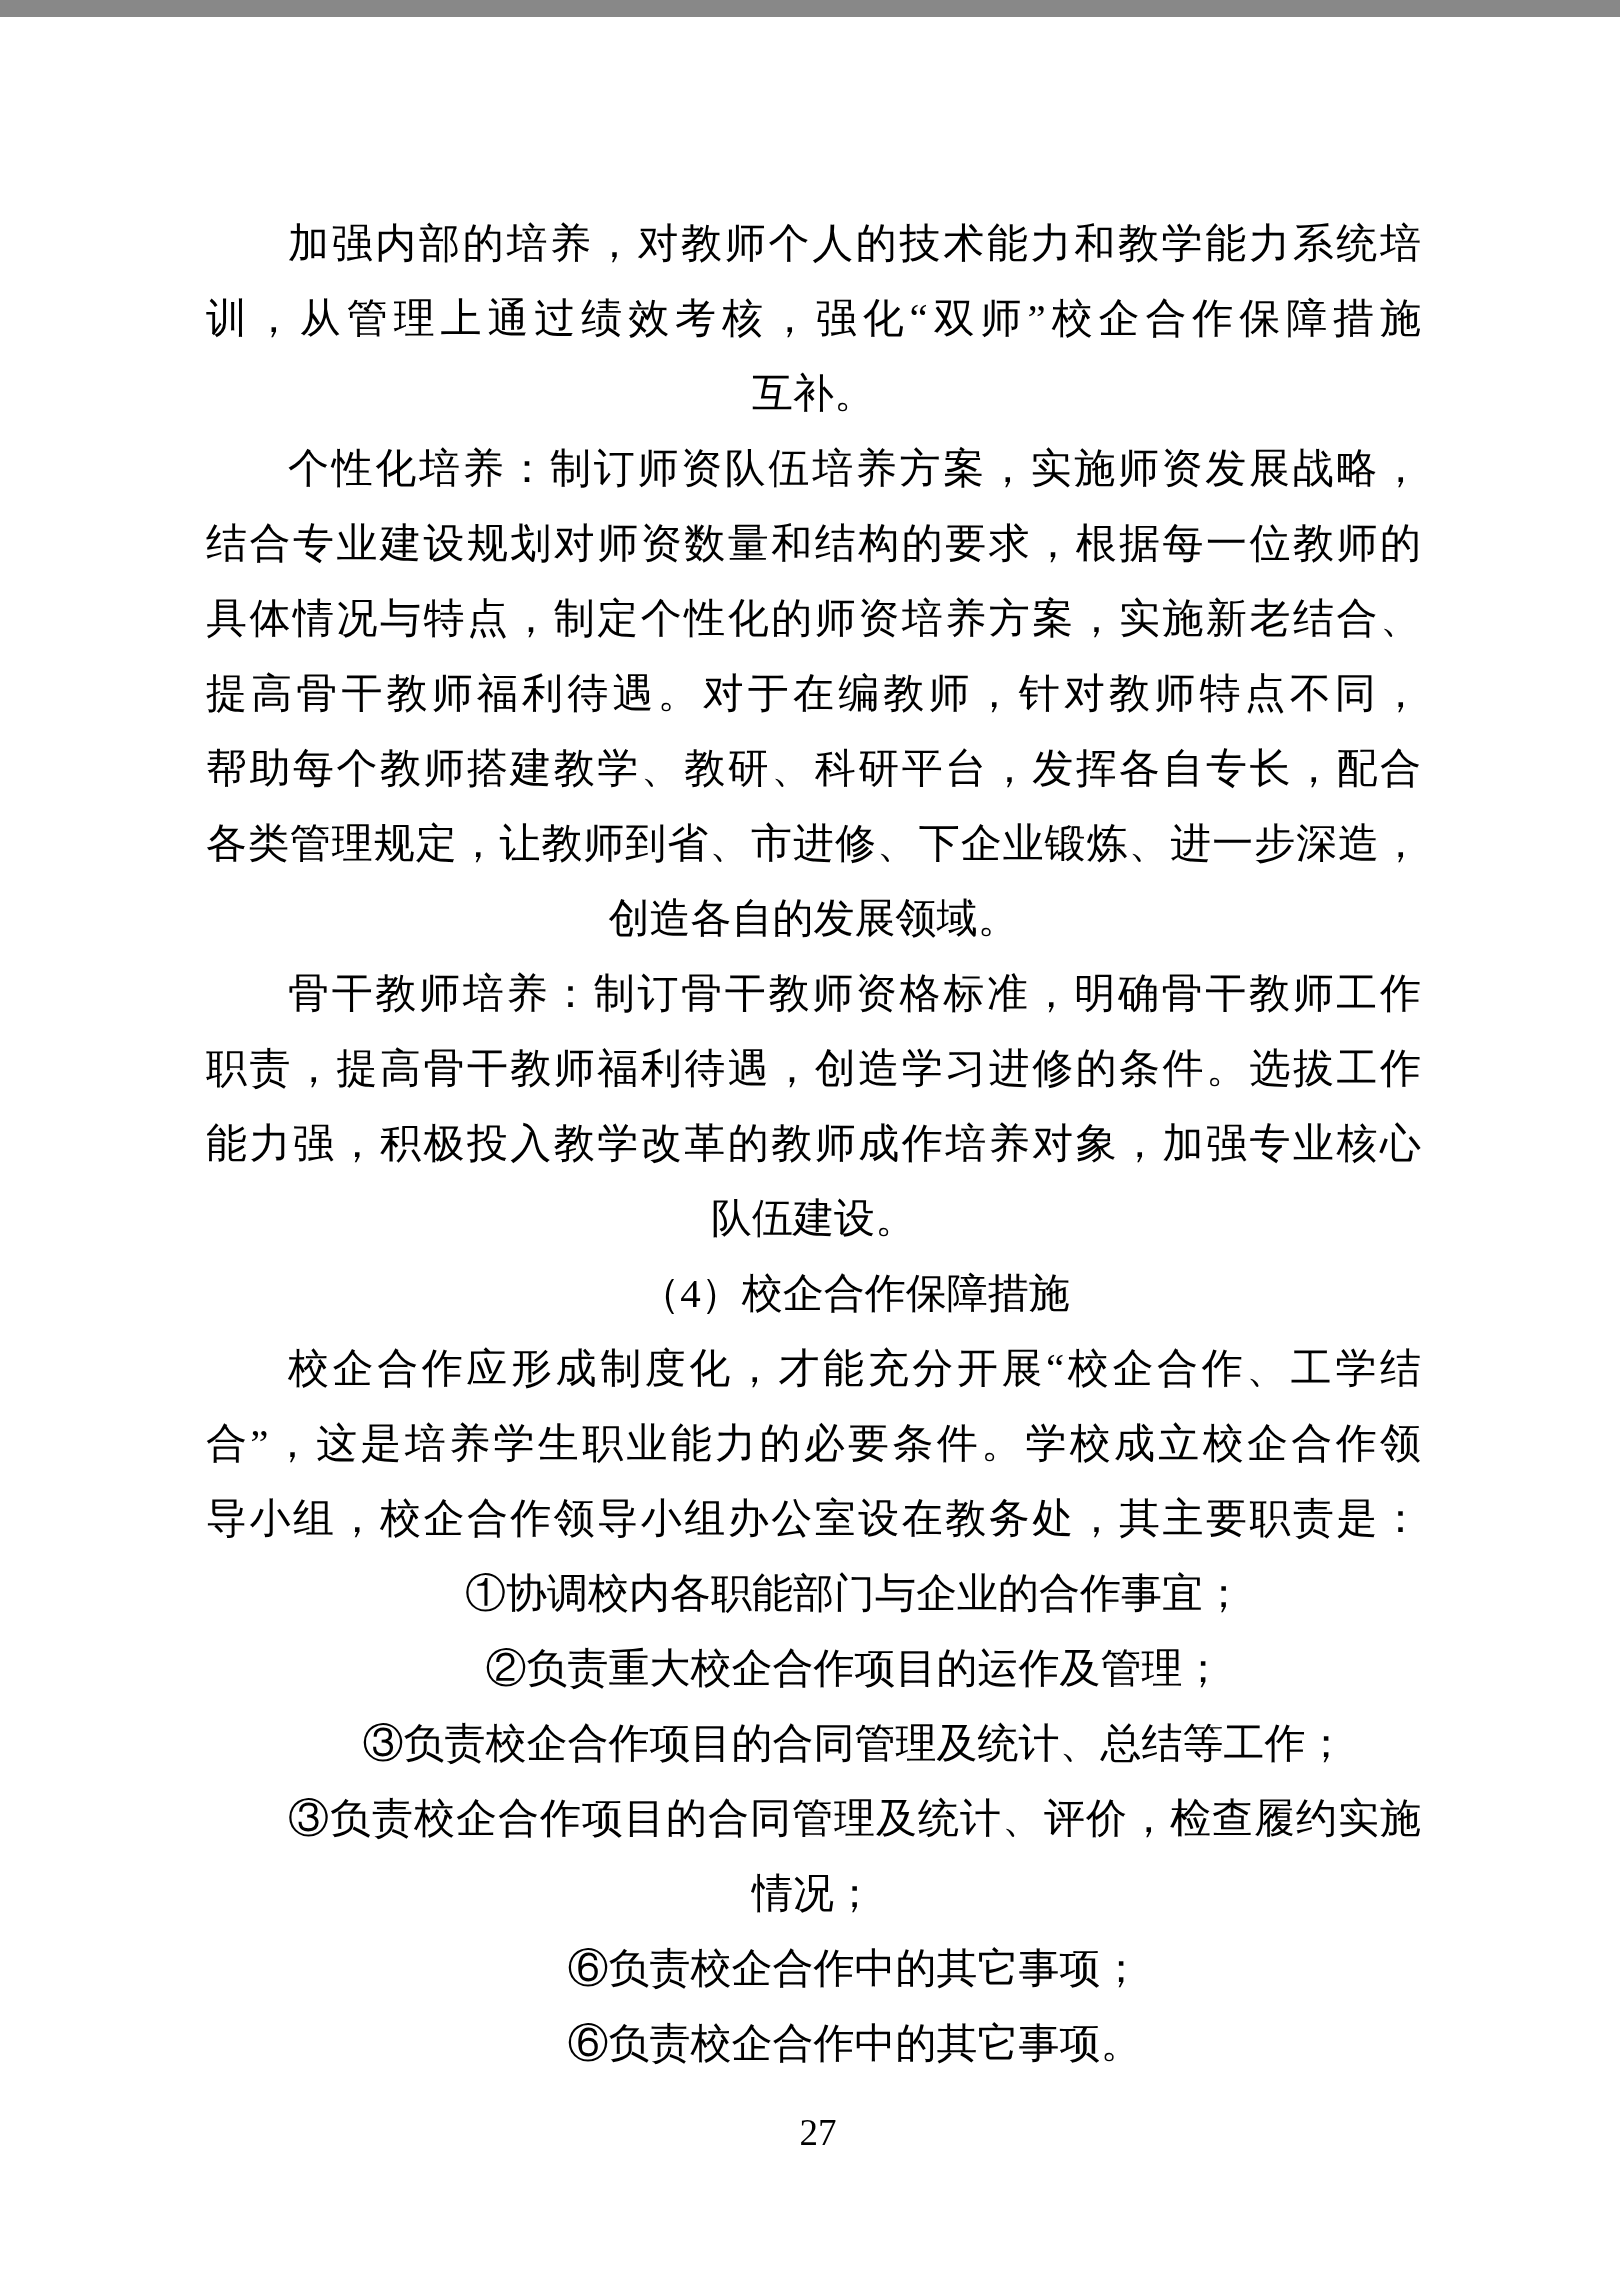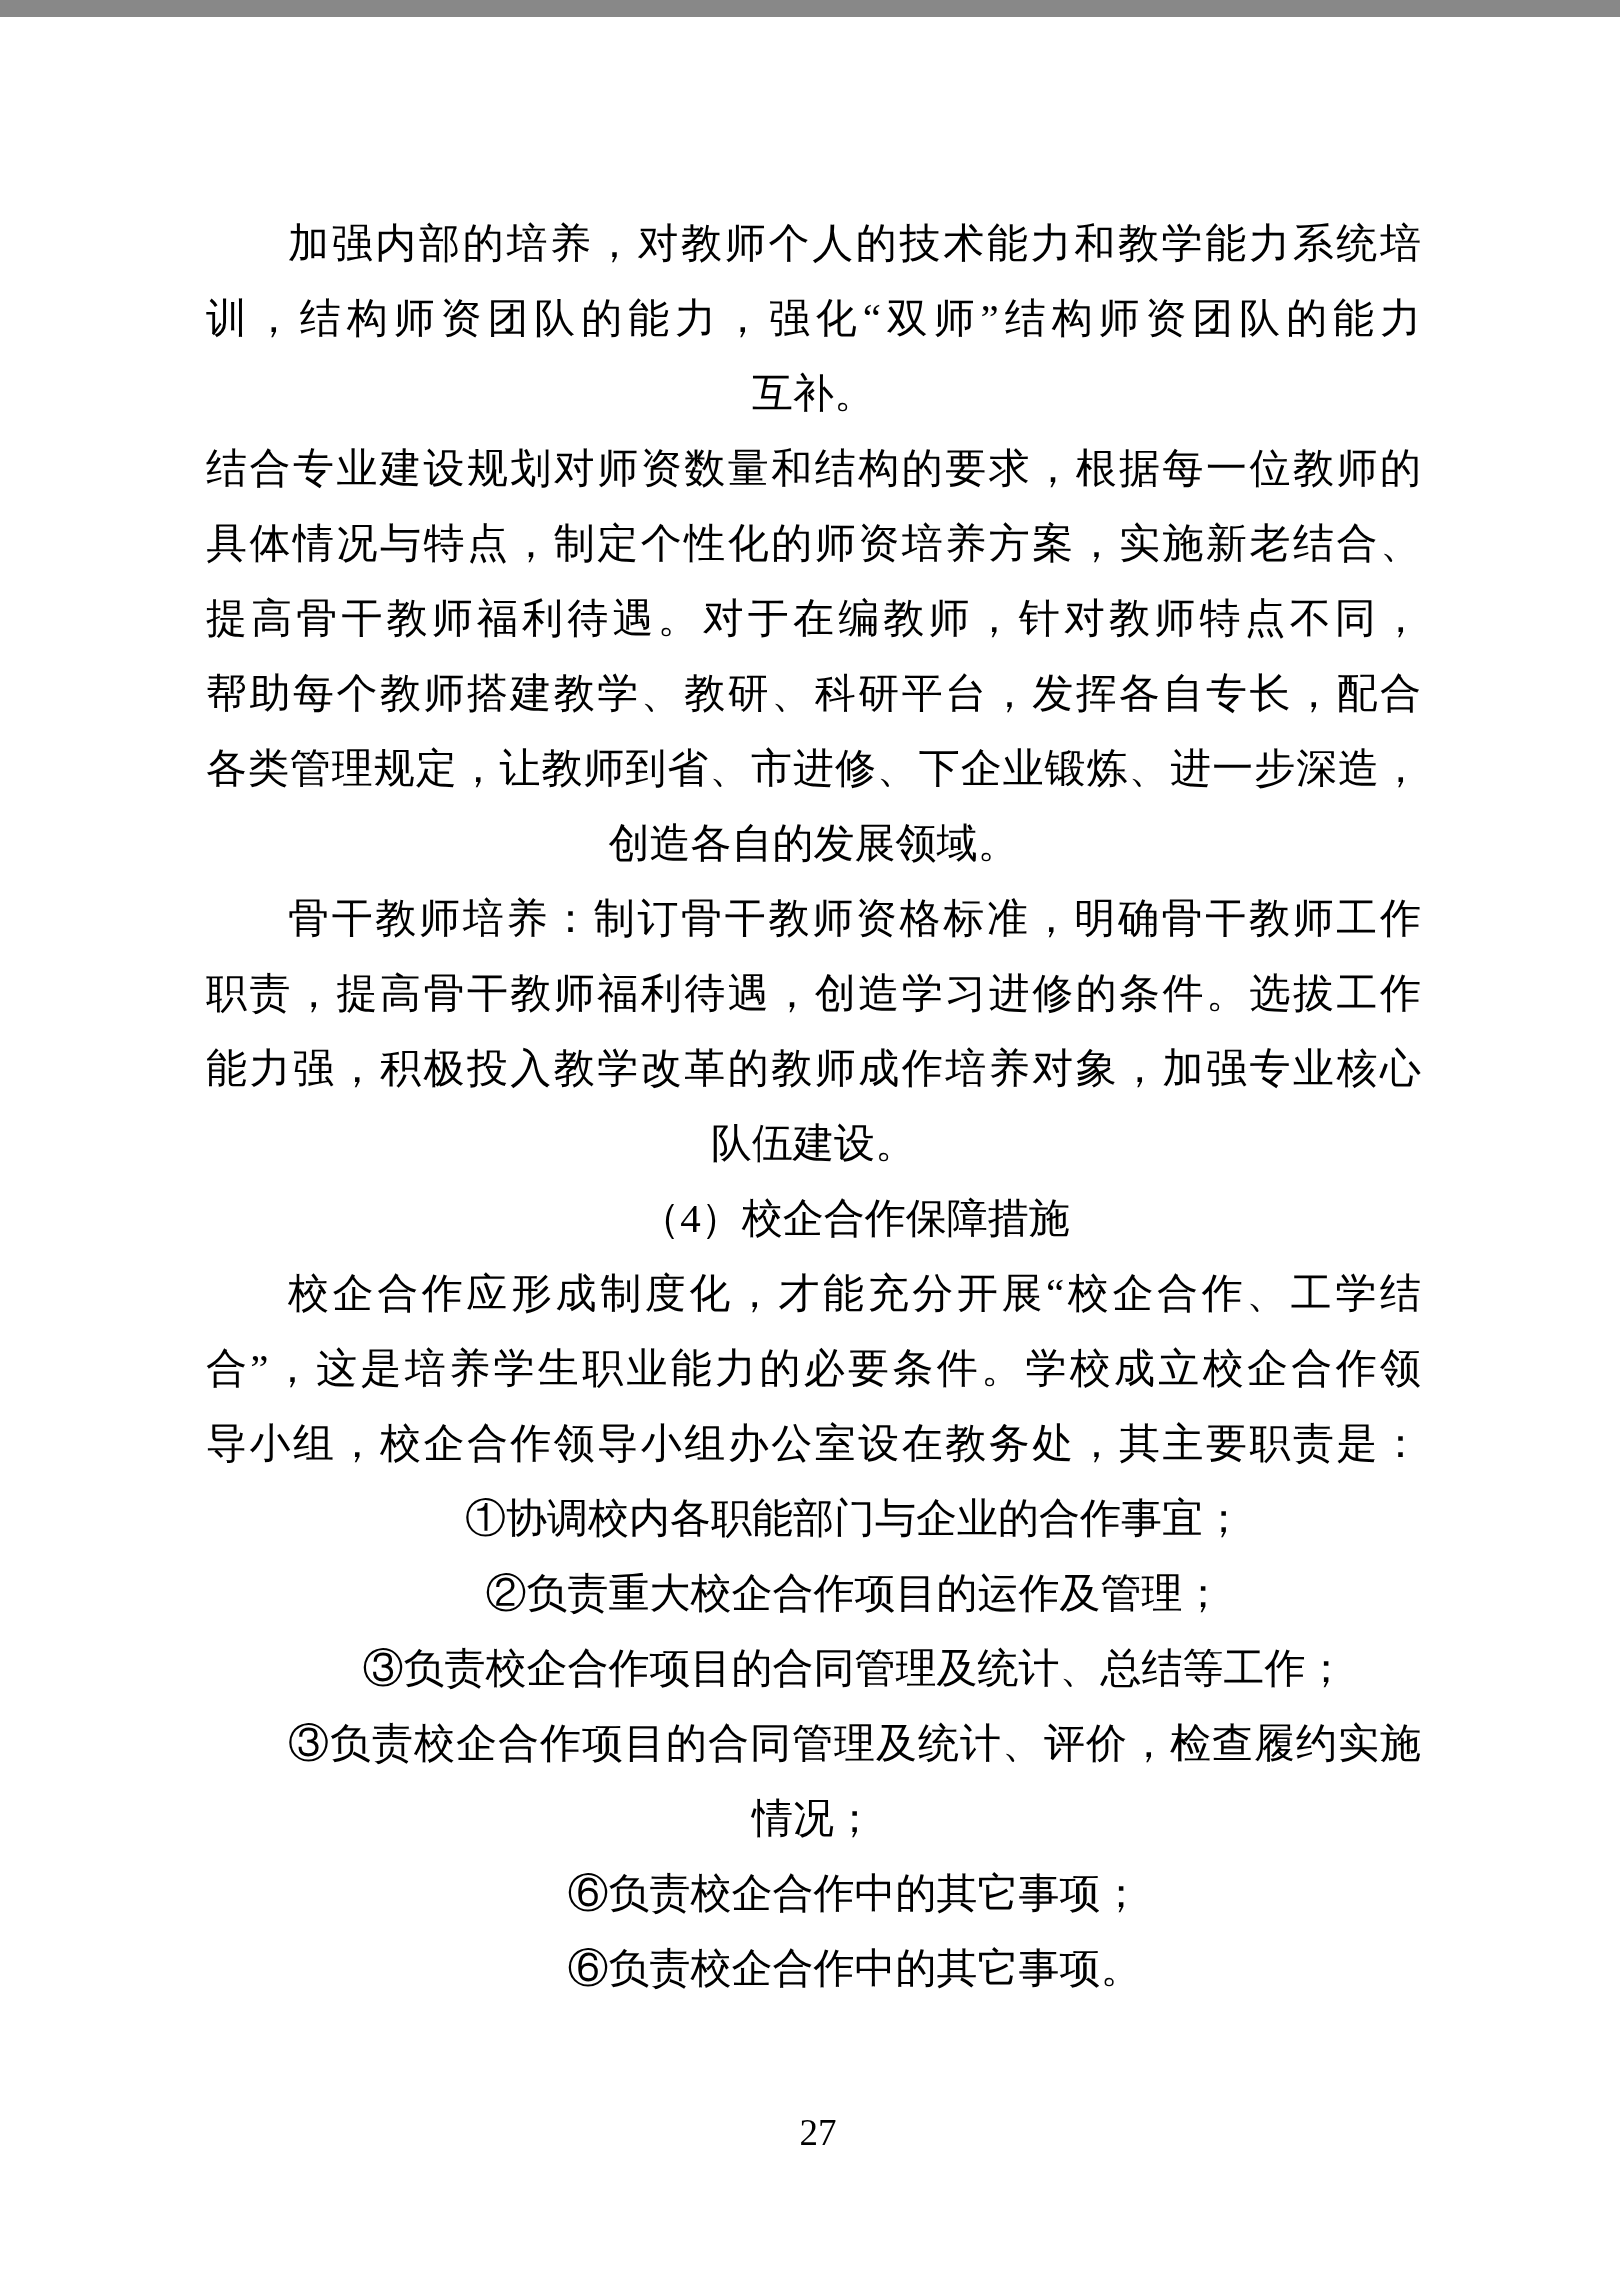--- a/index.html
+++ b/index.html
@@ -51,22 +51,23 @@
     color: #000000;
     padding-left: 8px;
   }
 </style>
 </head>
 <body>
 
 <div class="page">
   <div class="content">
     <div class="ln fill ind">加强内部的培养，对教师个人的技术能力和教学能力系统培</div>
-    <div class="ln fill">训，结构师资团队的能力，强化“双师”结构师资团队的能力</div>
+    <div class="ln fill">训，从管理上通过绩效考核，强化“双师”校企合作保障措施</div>
     <div class="ln">互补。</div>
+    <div class="ln fill ind">个性化培养：制订师资队伍培养方案，实施师资发展战略，</div>
     <div class="ln fill">结合专业建设规划对师资数量和结构的要求，根据每一位教师的</div>
     <div class="ln fill">具体情况与特点，制定个性化的师资培养方案，实施新老结合、</div>
     <div class="ln fill">提高骨干教师福利待遇。对于在编教师，针对教师特点不同，</div>
     <div class="ln fill">帮助每个教师搭建教学、教研、科研平台，发挥各自专长，配合</div>
     <div class="ln fill">各类管理规定，让教师到省、市进修、下企业锻炼、进一步深造，</div>
     <div class="ln">创造各自的发展领域。</div>
     <div class="ln fill ind">骨干教师培养：制订骨干教师资格标准，明确骨干教师工作</div>
     <div class="ln fill">职责，提高骨干教师福利待遇，创造学习进修的条件。选拔工作</div>
     <div class="ln fill">能力强，积极投入教学改革的教师成作培养对象，加强专业核心</div>
     <div class="ln">队伍建设。</div>

